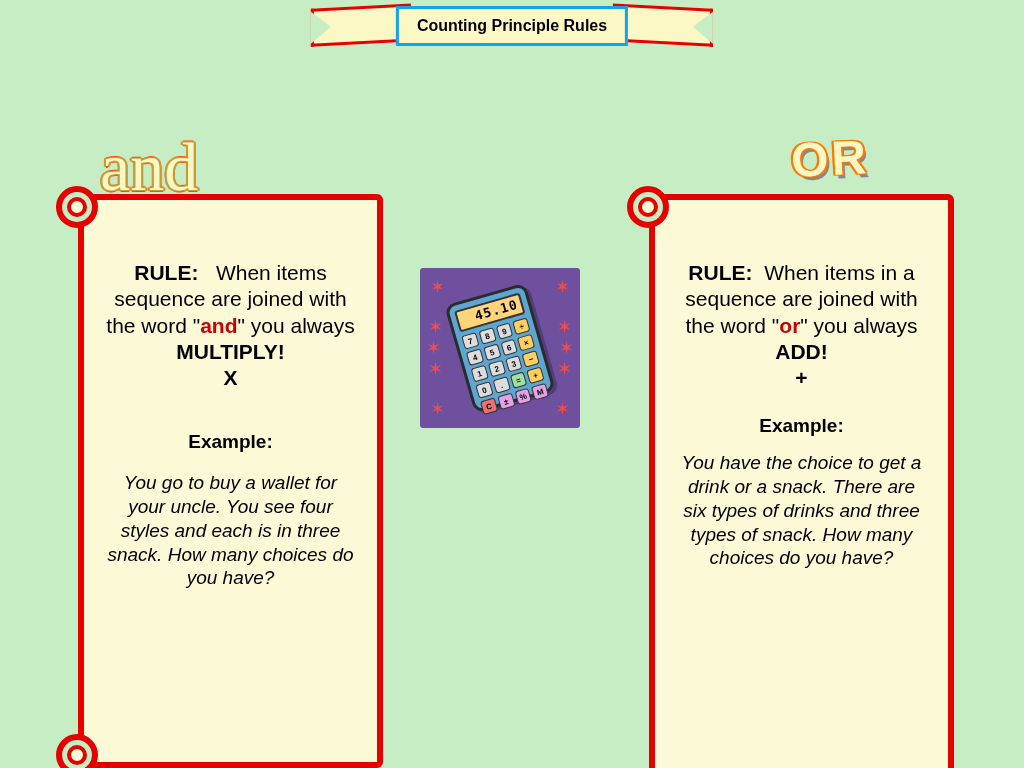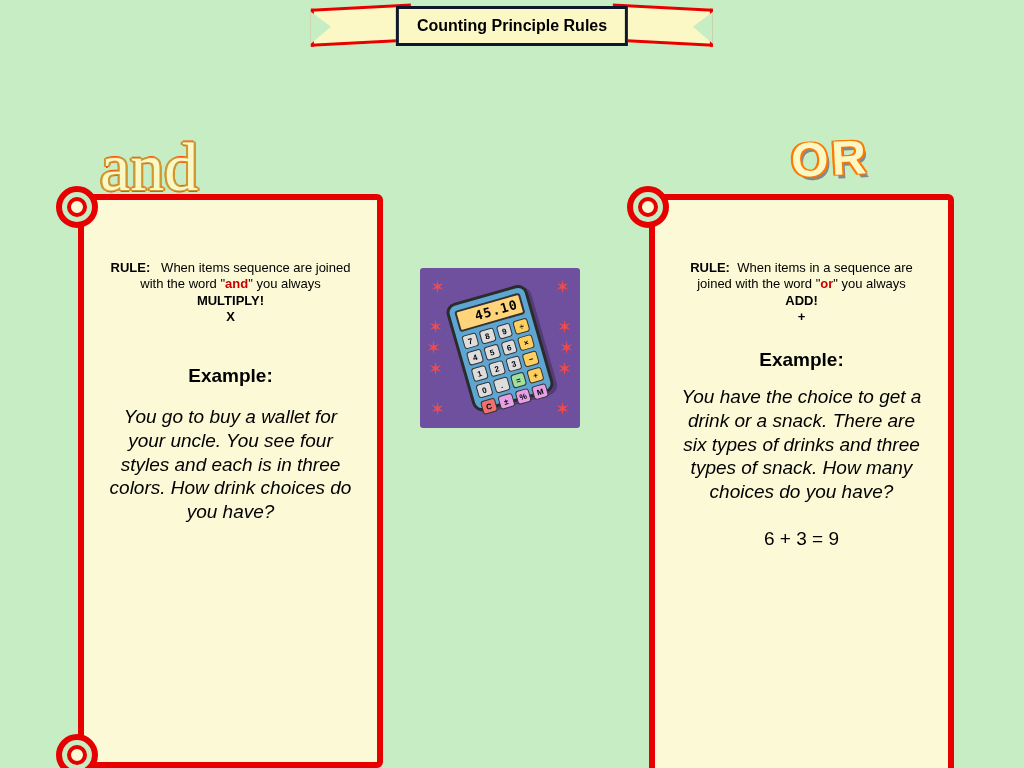--- a/index.html
+++ b/index.html
@@ -36,21 +36,21 @@
     top: 50%;
     transform: translateY(-50%);
     width: 0; height: 0;
     border-top: 16px solid transparent;
     border-bottom: 16px solid transparent;
   }
   .banner-flag.left  .banner-notch { left: -3px;  border-left: 20px solid #c6edc3; }
   .banner-flag.right .banner-notch { right: -3px; border-right: 20px solid #c6edc3; }
   .banner-center {
     background: #fbf8c6;
-    border: 3px solid #0f172a;
+    border: 3px solid #0ea5e9;
     padding: 8px 18px;
     font-weight: bold;
     font-size: 16px;
     color: #000;
     z-index: 2;
     position: relative;
   }
 
   
   .wordart {
@@ -115,21 +115,21 @@
   }
   .scroll.left  { top: 194px; left: 78px; height: 574px; }
   .scroll.right { top: 194px; right: 70px; height: 672px; }
 
   .scroll .top-blank {
     height: 28px;
     margin: -10px -4px 14px;
   }
 
   .rule-block {
-    font-size: 13px;
+    font-size: 21px;
     color: #000;
     line-height: 1.25;
     margin-bottom: 40px;
   }
   .rule-block b.kw { color: #cc0000; font-weight: bold; }
   .rule-block strong, .rule-block .label { font-weight: bold; }
   .example-label { font-weight: bold; font-size: 19px; margin: 30px 0 18px;}
   .example-body  { font-size: 19px; line-height: 1.25; margin-bottom: 24px; font-style: italic;}
   .compute       { font-size: 19px; }
 
@@ -197,36 +197,35 @@
   <div class="curl-top"></div>
   <div class="curl-bot"></div>
   <div class="top-blank"></div>
   <div class="rule-block">
     <span class="label">RULE:</span>&nbsp;&nbsp;
     <span>When items sequence are joined with the word "</span><b class="kw">and</b><span>" you always</span><br>
     <strong>MULTIPLY!</strong><br>
     <strong>X</strong>
   </div>
   <div class="example-label">Example:</div>
-  <div class="example-body">You go to buy a wallet for your uncle. You see four styles and each is in three colors. How drink choices do you have?</div>
+  <div class="example-body">You go to buy a wallet for your uncle. You see four styles and each is in three snack. How many choices do you have?</div>
 </div>
 
 <div class="scroll right">
   <div class="curl-top"></div>
   <div class="curl-bot"></div>
   <div class="top-blank"></div>
   <div class="rule-block">
     <span class="label">RULE:</span>&nbsp;
     <span>When items in a sequence are joined with the word "</span><b class="kw">or</b><span>" you always</span><br>
     <strong>ADD!</strong><br>
     <strong>+</strong>
   </div>
   <div class="example-label">Example:</div>
   <div class="example-body">You have the choice to get a drink or a snack. There are six types of drinks and three types of snack. How many choices do you have?</div>
-  <div class="compute">6 + 3 = 9</div>
 </div>
 
 <div class="calc-wrap">
   <span class="calc-star" style="top:8px;left:10px">✶</span>
   <span class="calc-star" style="top:8px;right:10px">✶</span>
   <span class="calc-star" style="bottom:8px;left:10px">✶</span>
   <span class="calc-star" style="bottom:8px;right:10px">✶</span>
   <span class="calc-star" style="top:50%;left:6px;transform:translateY(-50%)">✶</span>
   <span class="calc-star" style="top:50%;right:6px;transform:translateY(-50%)">✶</span>
   <span class="calc-star" style="top:30%;left:8px">✶</span>

